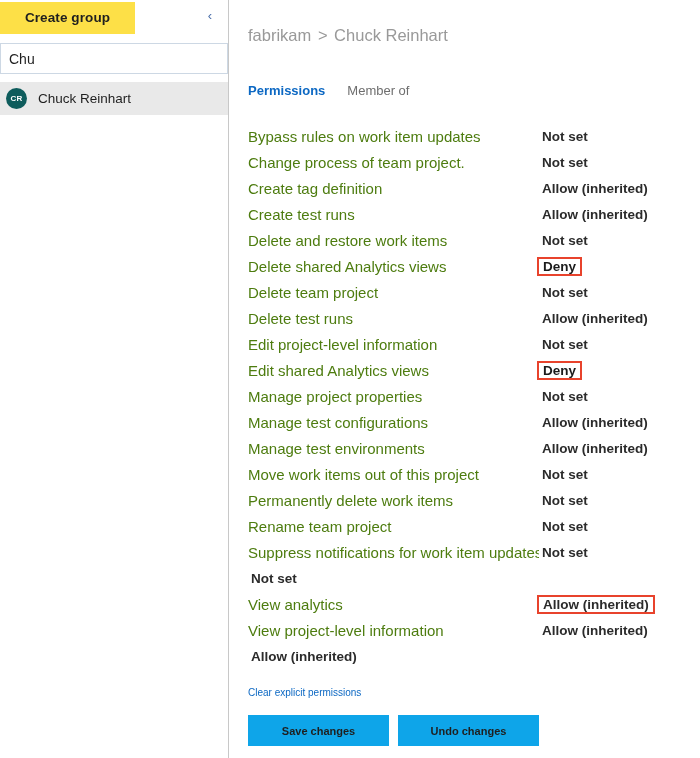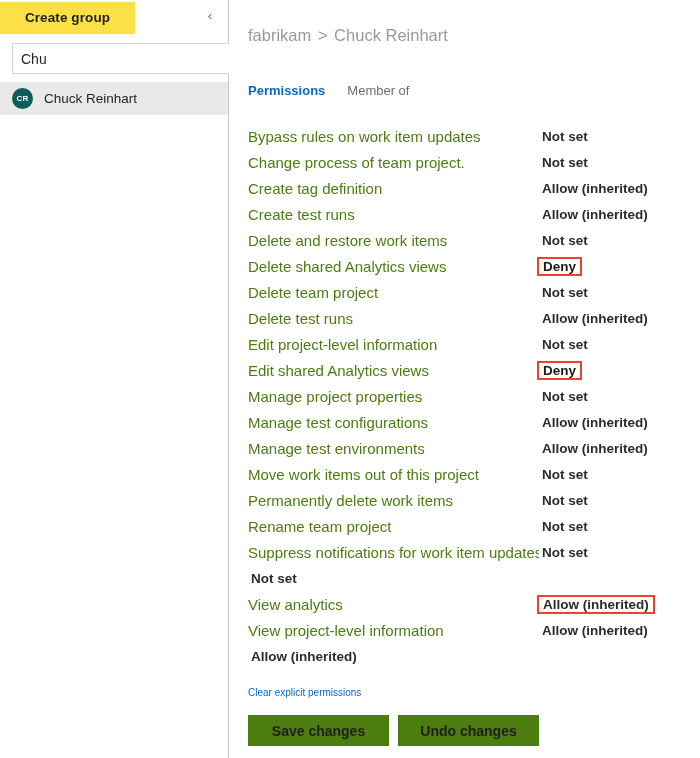--- a/index.html
+++ b/index.html
@@ -51,42 +51,42 @@
     color: #4a6ea9;
     font-size: 13px;
     line-height: 16px;
     text-align: center;
     cursor: pointer;
     user-select: none;
   }
   #search-wrap {
     position: absolute;
     left: 0; top: 43px;
-    width: 228px; height: 31px; margin-left: 12px;
+    width: 228px; height: 31px;
   }
   #search-input {
     width: 100%; height: 31px;
     border: 1px solid #cdd8e4;
     background: #ffffff;
     outline: none;
     padding: 0 8px;
     font-family: "Liberation Sans", sans-serif;
     font-size: 14px;
     color: #1f1f1f;
   }
   #identity-list {
     position: absolute;
     left: 0; top: 82px;
     width: 228px;
   }
   .identity-item {
     display: flex;
     align-items: center;
     height: 33px;
-    padding-left: 12px;
+    padding-left: 6px;
     background: #e9e9e9;
     cursor: pointer;
   }
   .avatar {
     width: 21px; height: 21px;
     border-radius: 50%;
     background: #0e5c5c;
     color: #ffffff;
     font-size: 8px;
     font-weight: 600;
@@ -183,27 +183,27 @@
     cursor: pointer;
     white-space: nowrap;
   }
   #action-bar {
     position: absolute;
     left: 19px; top: 715px;
     display: flex;
     gap: 9px;
   }
   .action-btn {
-    background: #4d7c0f;
+    background: #0ea5e9;
     border: none;
     height: 31px;
     min-width: 141px;
     padding: 0 16px;
     font-family: "Liberation Sans", sans-serif;
-    font-size: 14px;
+    font-size: 11px;
     font-weight: 600;
     color: #1f1f1f;
     cursor: pointer;
     text-align: center;
   }
 </style>
 </head>
 <body>
 
 <div id="app">

